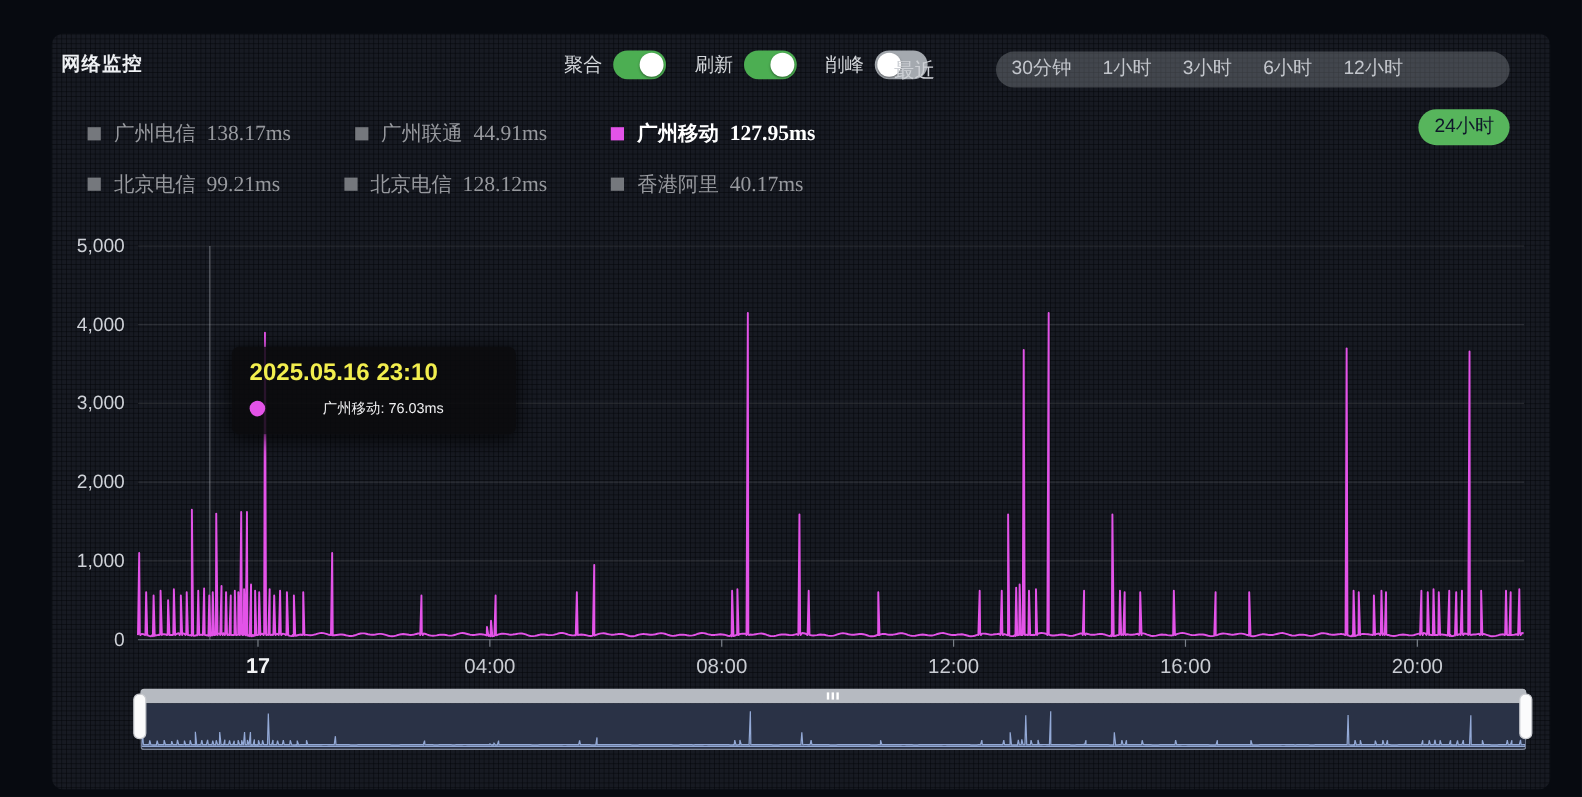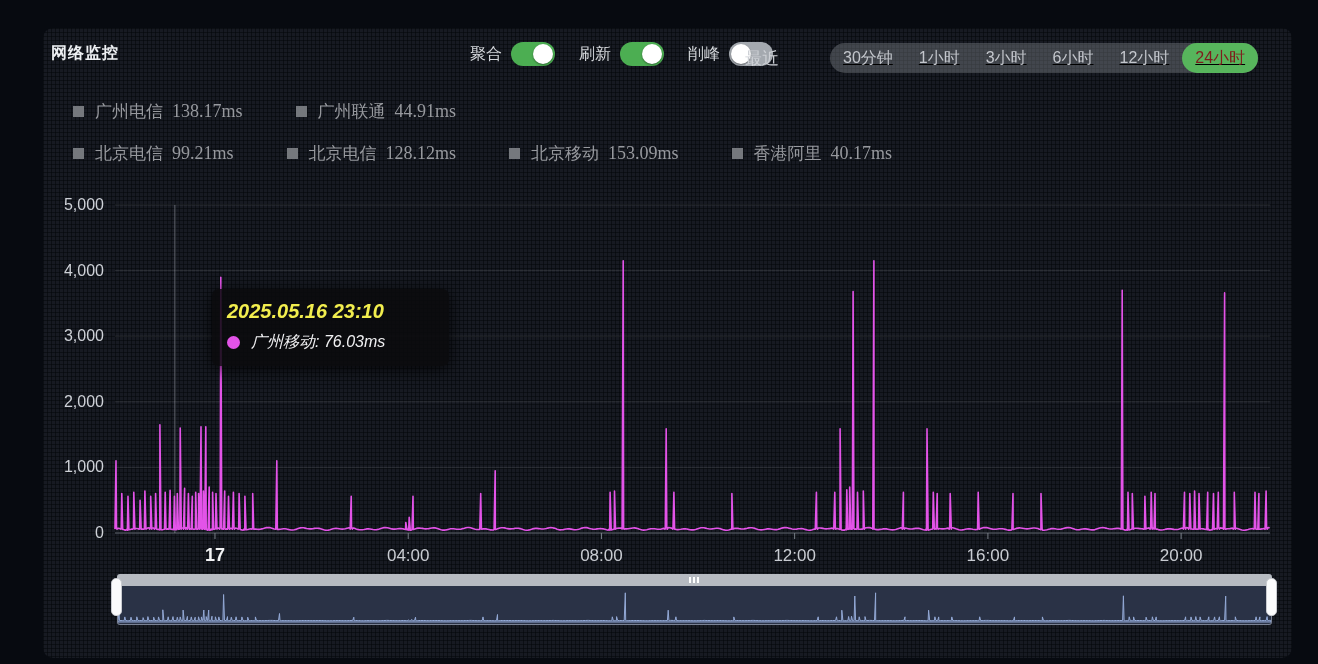--- a/index.html
+++ b/index.html
@@ -29,52 +29,51 @@
   .switch.on{background:#4cae52;}
   .switch.off{background:#a4a9af;}
   .knob{position:absolute;top:2px;width:20px;height:20px;border-radius:50%;background:#ffffff;box-shadow:0 1px 2px rgba(0,0,0,0.4);}
   .switch.on .knob{right:2px;}
   .switch.off .knob{left:2px;}
   
   .recent-label{position:absolute;left:702px;top:19px;font-size:17px;color:#cdd0d5;}
   .range-bar{
     position:absolute;left:787px;top:15px;height:30px;border-radius:15px;
     background:rgba(138,142,148,0.38);
-    display:flex;align-items:flex-start;text-decoration:underline;
+    display:flex;align-items:flex-start;
   }
   .range-btn{
     padding:0 13px;height:30px;line-height:30px;font-size:16px;color:#c3c6cc;
     cursor:pointer;border-radius:15px;white-space:nowrap;
   }
-  .range-btn.active{background:#57b55c;color:#7f1d1d;}
+  .range-btn.active{background:#57b55c;color:#0f172a;margin-top:48px;}
   
   .legend{position:absolute;left:14px;top:68px;}
   .legend-row{display:flex;align-items:center;height:30px;margin-bottom:12px;}
   .legend-item{display:flex;align-items:center;margin-right:37px;cursor:pointer;margin-left:16px;}
   .legend-marker{width:11px;height:11px;margin-right:11px;background:#75787d;}
   .legend-name{font-size:17px;color:#97999e;margin-right:9px;}
   .legend-value{font-size:18px;color:#97999e;font-family:Liberation Serif, serif;}
   .legend-item.active .legend-marker{background:#e353e8;}
   .legend-item.active .legend-name,
   .legend-item.active .legend-value{color:#ffffff;font-weight:bold;}
   
   #chart-svg{position:absolute;left:0;top:0;}
   
   .tooltip{
-    position:absolute;left:169px;top:261px;width:auto;min-width:205px;
+    position:absolute;left:150px;top:261px;width:auto;min-width:205px;
     background:rgba(10,10,13,0.86);
     border-radius:6px;padding:11px 17px 13px 15px;
     box-shadow:0 3px 16px rgba(0,0,0,0.75);
     pointer-events:none;
-    font-style:italic;
   }
   .tooltip-date{font-size:20px;font-weight:bold;color:#f2ee4e;margin-bottom:9px;white-space:nowrap;}
   .tooltip-row{display:flex;align-items:center;white-space:nowrap;}
   .tooltip-dot{width:13px;height:13px;border-radius:50%;background:#e353e8;margin-right:11px;}
-  .tooltip-text{font-size:16px;color:#f0f0f2;}
+  .tooltip-text{font-size:12px;color:#f0f0f2;margin-left:37px;}
   
   .dz-movebar{
     position:absolute;left:74px;top:546px;width:1155px;height:12px;
     background:#b6bac1;border-radius:3px 3px 0 0;cursor:grab;
   }
   .dz-grip{position:absolute;left:572px;top:3px;display:flex;gap:2px;}
   .dz-grip span{display:block;width:2px;height:6px;background:#ffffff;}
   .dz-panel{
     position:absolute;left:74px;top:558px;width:1155px;height:39px;
     background:#2a3246;
@@ -133,36 +132,36 @@
         <div class="legend-item">
           <span class="legend-marker"></span>
           <span class="legend-name">广州电信</span>
           <span class="legend-value">138.17ms</span>
         </div>
         <div class="legend-item">
           <span class="legend-marker"></span>
           <span class="legend-name">广州联通</span>
           <span class="legend-value">44.91ms</span>
         </div>
+        <div class="legend-item active">
+          <span class="legend-marker"></span>
+          <span class="legend-name">广州移动</span>
+          <span class="legend-value">127.95ms</span>
+        </div>
       </div>
       <div class="legend-row">
         <div class="legend-item">
           <span class="legend-marker"></span>
           <span class="legend-name">北京电信</span>
           <span class="legend-value">99.21ms</span>
         </div>
         <div class="legend-item">
           <span class="legend-marker"></span>
           <span class="legend-name">北京电信</span>
           <span class="legend-value">128.12ms</span>
-        </div>
-        <div class="legend-item">
-          <span class="legend-marker"></span>
-          <span class="legend-name">北京移动</span>
-          <span class="legend-value">153.09ms</span>
         </div>
         <div class="legend-item">
           <span class="legend-marker"></span>
           <span class="legend-name">香港阿里</span>
           <span class="legend-value">40.17ms</span>
         </div>
       </div>
     </div>
 
   <svg id="chart-svg" width="1249" height="630">

